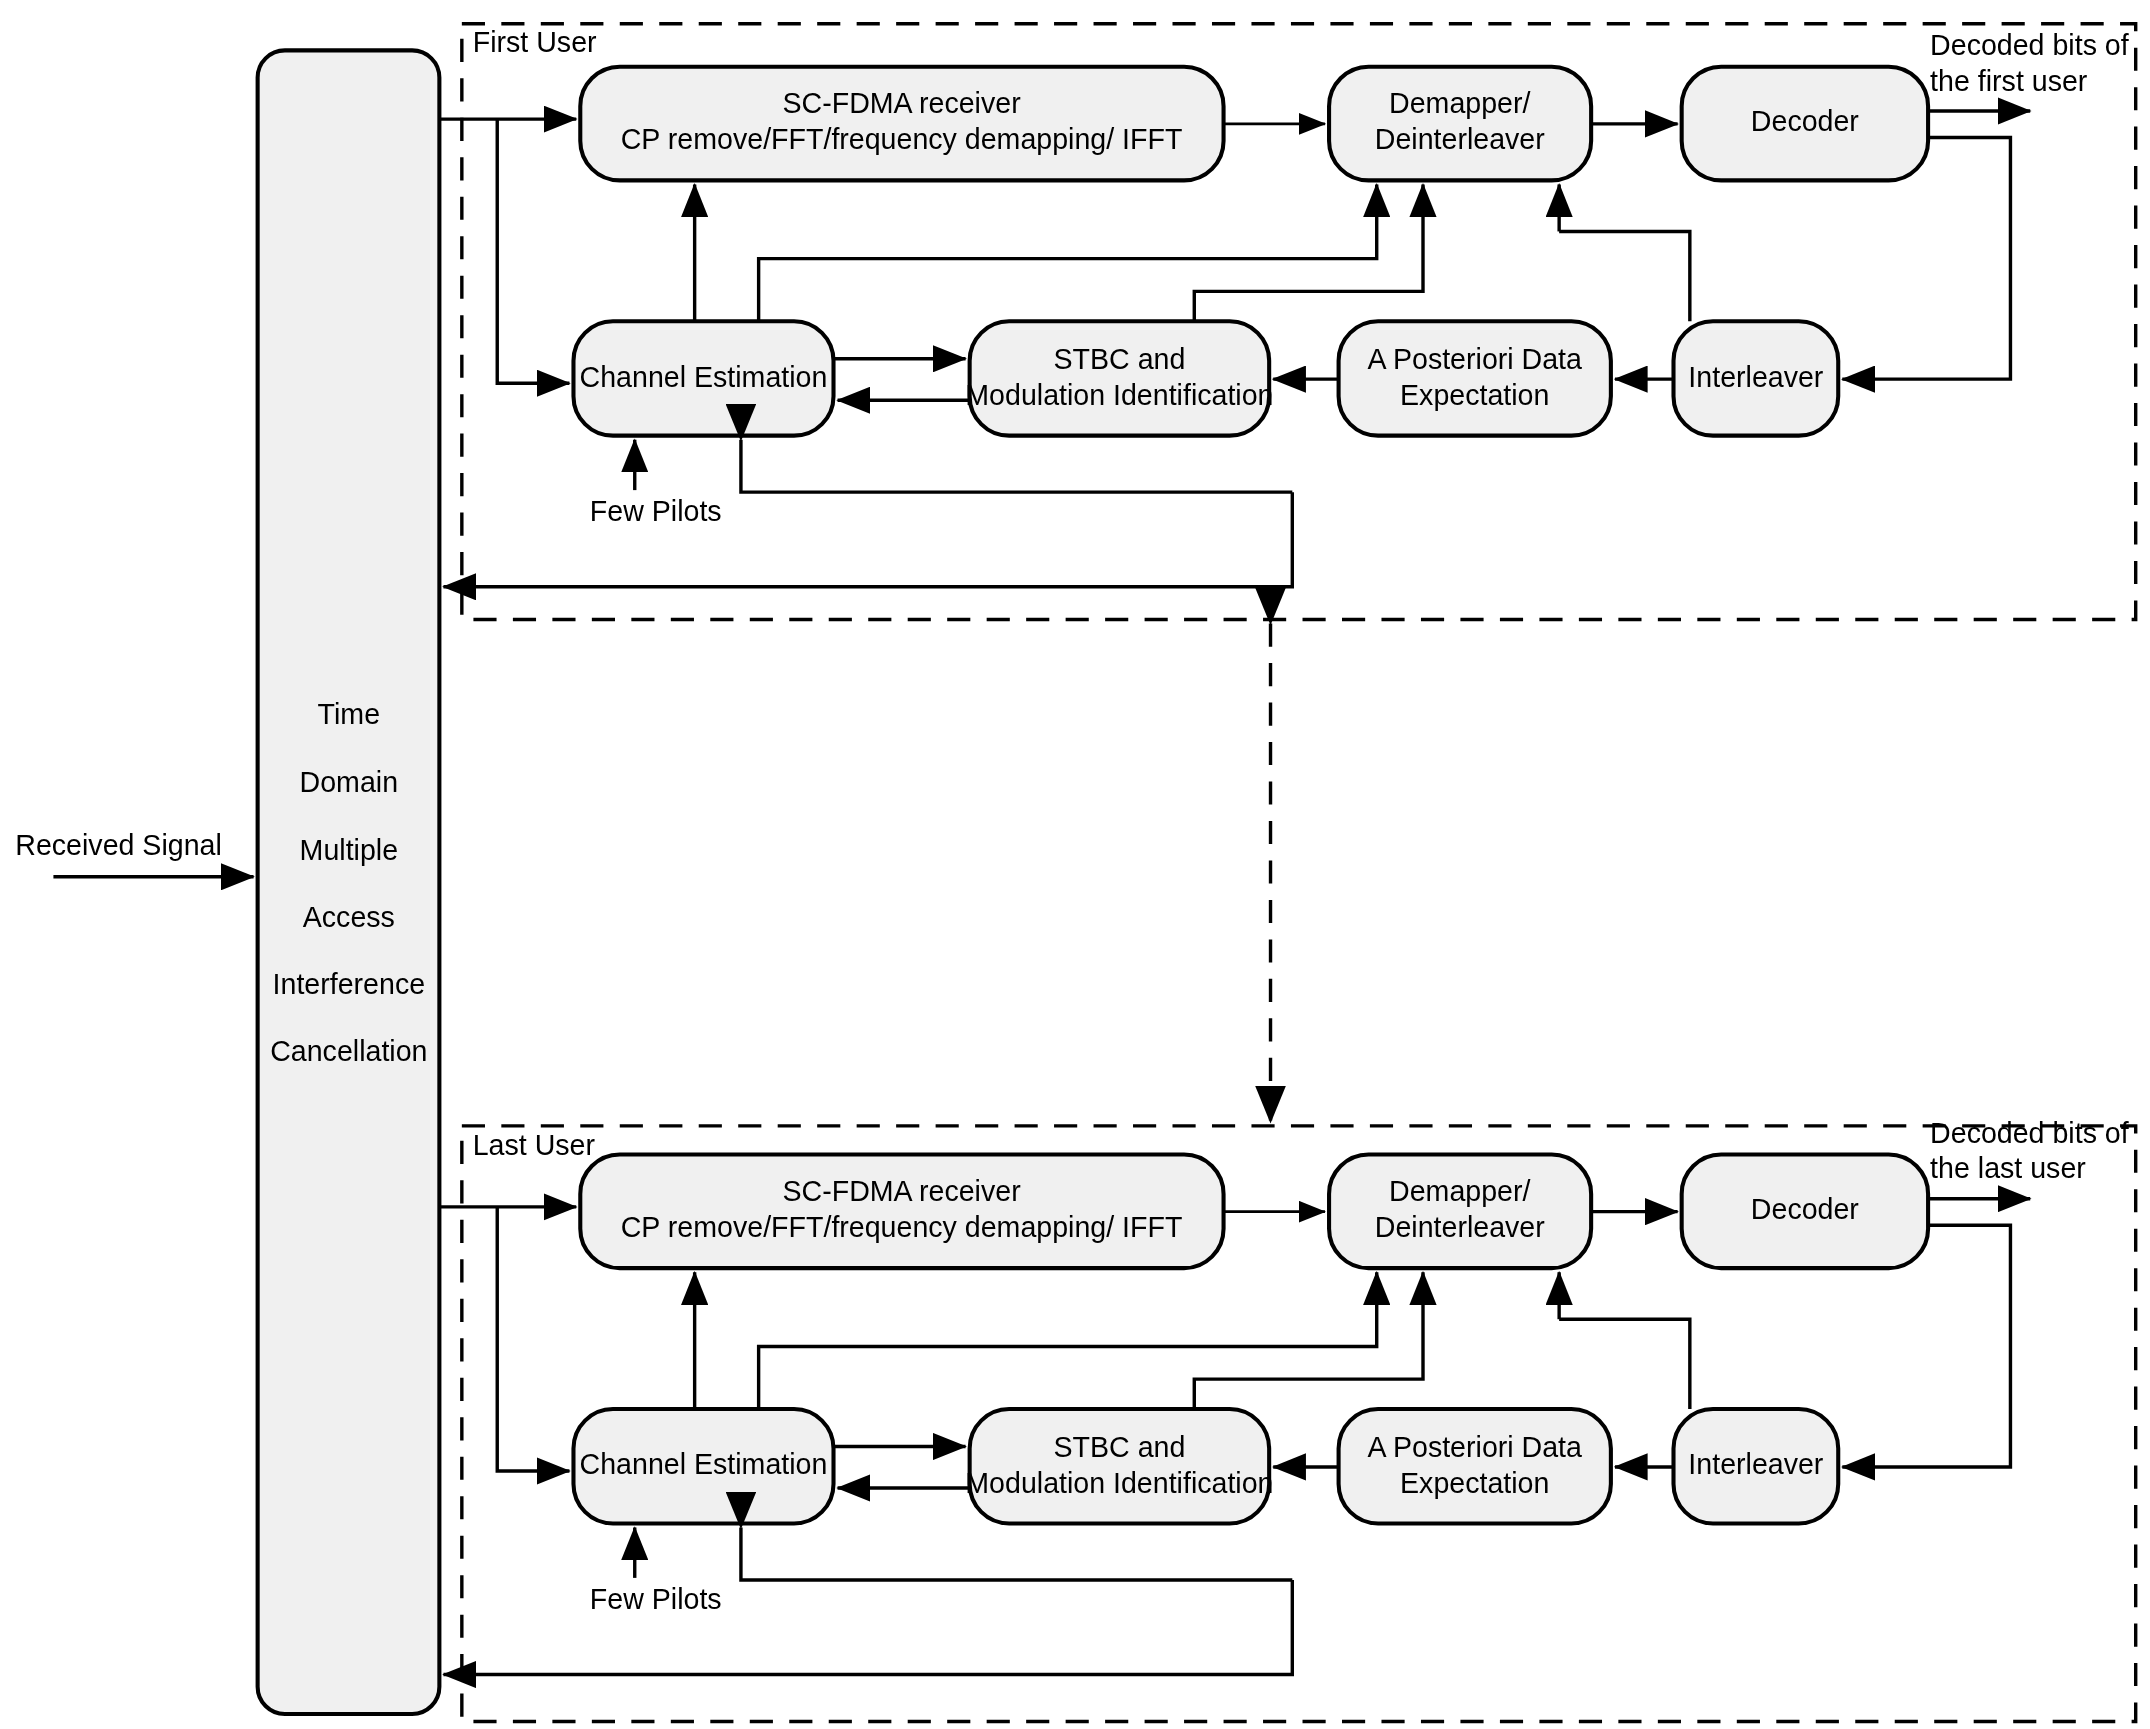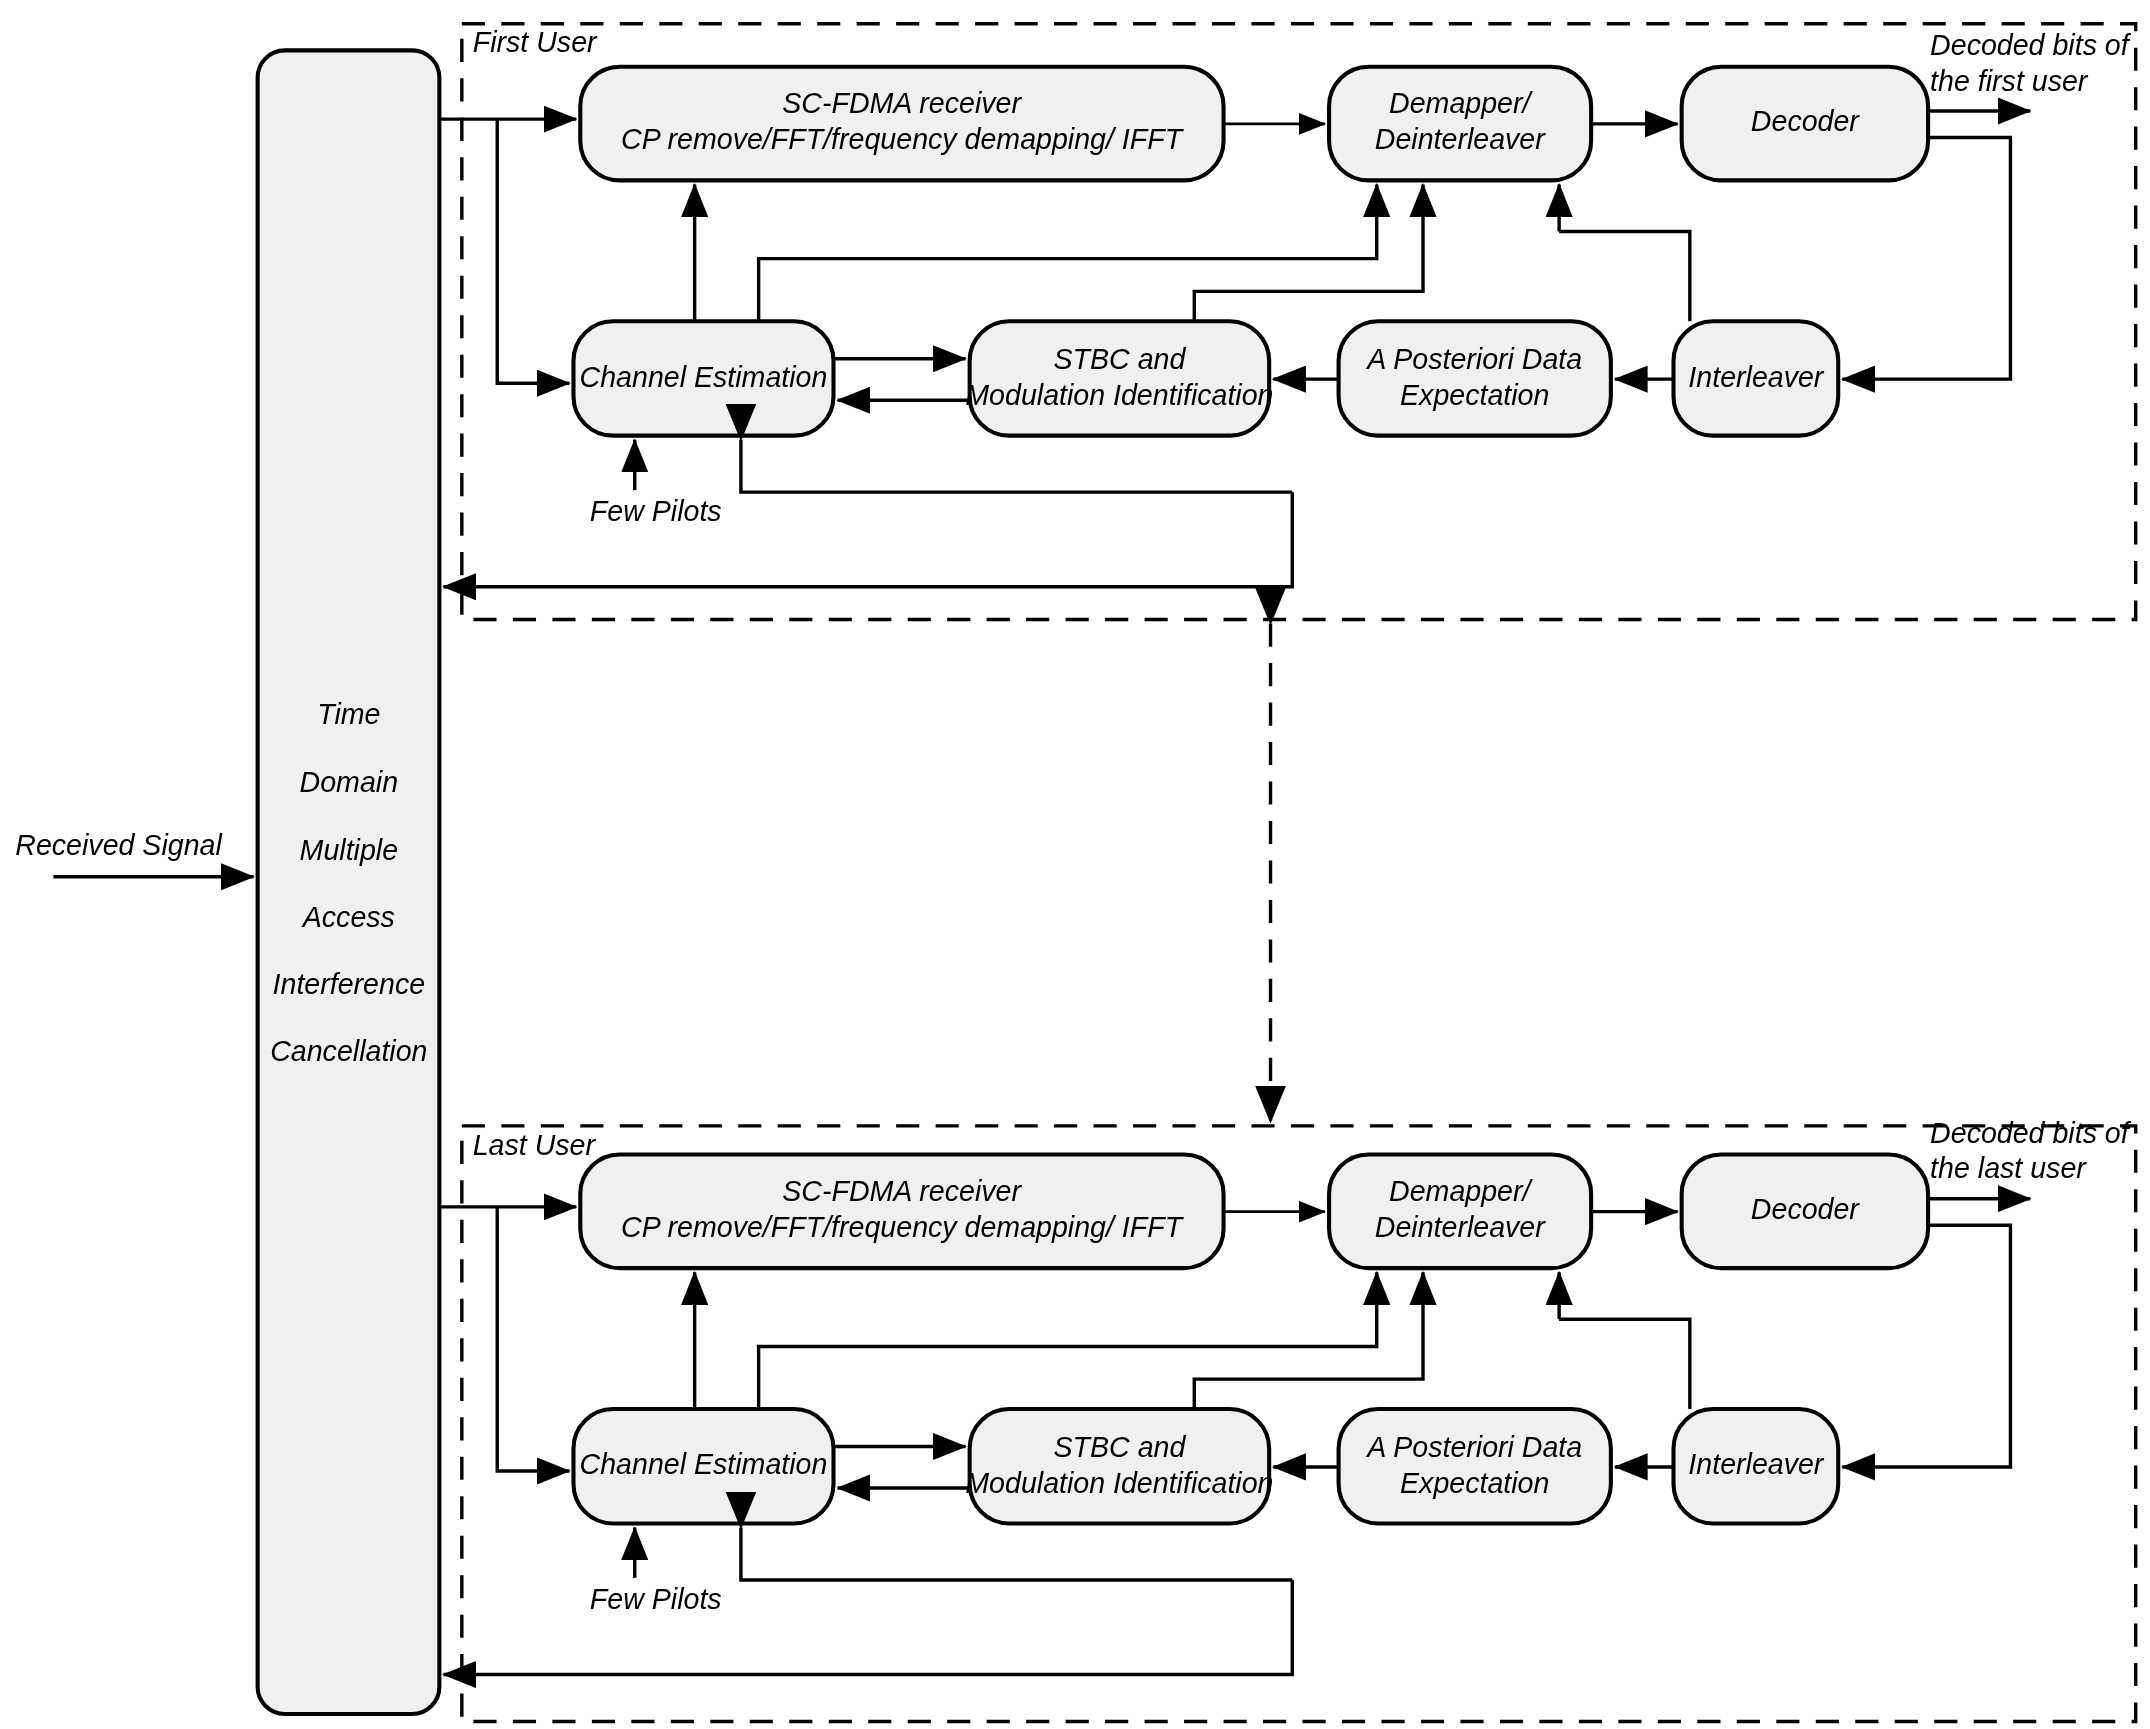--- a/index.html
+++ b/index.html
@@ -1,17 +1,17 @@
 <!DOCTYPE html>
 <html style="font-size:11px"><head>
 <meta charset="utf-8">
 <style>
   html,body{margin:0;padding:0;background:#ffffff;}
   body{width:2151px;height:1729px;font-family:"Liberation Sans",sans-serif;overflow:hidden;}
-  #stage{position:relative;width:2151px;height:1729px;font-style:italic;}
+  #stage{position:relative;width:2151px;height:1729px;}
   svg{display:block;}
   .blk{fill:#f0f0f0;stroke:#000000;stroke-width:6;}
   .bar{fill:#f0f0f0;stroke:#000000;stroke-width:6;}
   .wire{stroke:#000000;stroke-width:5;fill:none;stroke-linecap:butt;stroke-linejoin:miter;}
   .wire-thin{stroke:#000000;stroke-width:4;fill:none;}
   .dashbox{fill:none;stroke:#000000;stroke-width:5;stroke-dasharray:34 24;}
   .dashline{stroke:#000000;stroke-width:5;fill:none;stroke-dasharray:34 24;}
   text{font-family:"Liberation Sans",sans-serif;fill:#000000;}
   .t-blk{font-size:42px;text-anchor:middle;dominant-baseline:middle;}
   .t-lbl{font-size:42px;text-anchor:start;dominant-baseline:middle;}

